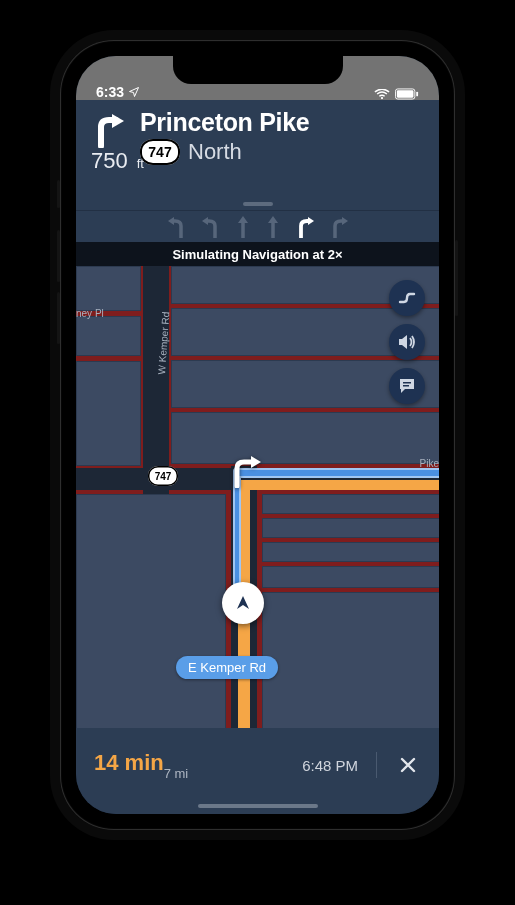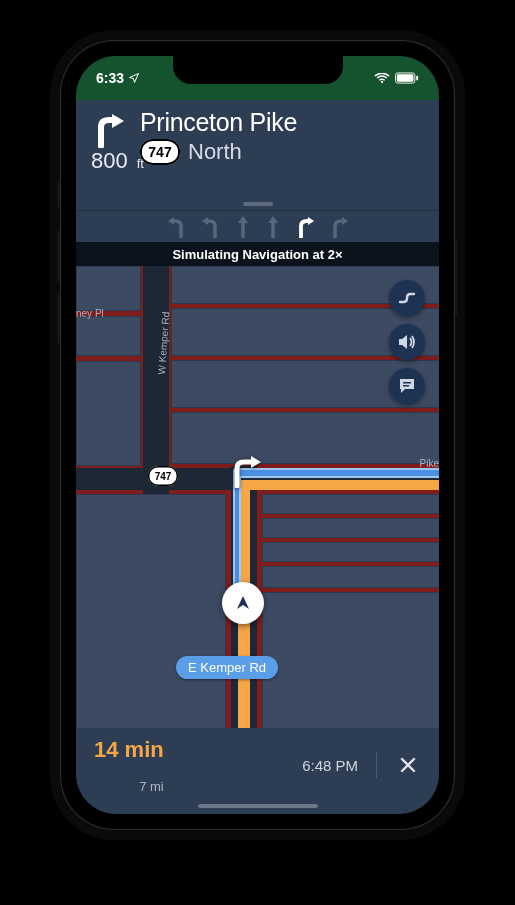--- a/index.html
+++ b/index.html
@@ -12,34 +12,34 @@
     position: absolute; left: 16px; top: 16px; right: 16px; bottom: 16px;
     background: #1a2a3f; border-radius: 40px; overflow: hidden;
   }
   .notch {
     position: absolute; top: 0; left: 50%; transform: translateX(-50%);
     width: 170px; height: 28px; background: #000; border-radius: 0 0 18px 18px; z-index: 50;
   }
   
   .statusbar {
     position: absolute; top: 0; left: 0; right: 0; height: 44px;
-    background: #14532d; display: flex; align-items: center; padding: 0 20px;
+    background: #737373; display: flex; align-items: flex-end; padding: 0 20px;
     color: #fff; font-size: 14px; font-weight: 600; z-index: 30;
   }
   .sb-left { display: flex; align-items: center; gap: 4px; }
   .sb-right { margin-left: auto; display: flex; align-items: center; gap: 5px; }
   
   .nav-banner {
     position: absolute; top: 44px; left: 0; right: 0; height: 110px;
     background: #2c3d54; color: #fff; padding: 8px 18px 0 18px; z-index: 25;
   }
   .nb-row { display: flex; align-items: flex-start; gap: 14px; }
   .nb-icon { margin-top: 6px; }
   .nb-text { display: flex; flex-direction: column; gap: 2px; }
-  .nb-primary { font-size: 25px; font-weight: 400; letter-spacing: -0.3px; }
+  .nb-primary { font-size: 25px; font-weight: 700; letter-spacing: -0.3px; }
   .nb-secondary { display: flex; align-items: center; gap: 8px; font-size: 22px; color: #d6dbe3; }
   .route-shield {
     display: inline-flex; align-items: center; justify-content: center;
     width: 40px; height: 26px; background: #fff; color: #000;
     border-radius: 13px / 12px; font-size: 14px; font-weight: 800;
     box-shadow: inset 0 0 0 2px #000;
   }
   .nb-dist { position: absolute; left: 15px; top: 48px; font-size: 22px; color: #e9ecf1; }
   .nb-dist .unit { font-size: 13px; margin-left: 9px; }
   .grabber {
@@ -97,21 +97,21 @@
     border-radius: 10px / 9px; box-shadow: inset 0 0 0 1.5px #000;
     display: flex; align-items: center; justify-content: center;
     font-size: 10px; font-weight: 800; color: #000;
   }
   
   .bottom {
     position: absolute; left: 0; right: 0; bottom: 0; height: 86px;
     background: #2c3d54; display: flex; align-items: center; padding: 8px 18px 20px 18px;
     z-index: 25;
   }
-  .b-left { display: flex; flex-direction: column; text-align: right; }
+  .b-left { display: flex; flex-direction: row; }
   .b-time { color: #f5a646; font-size: 22px; font-weight: 600; }
   .b-dist { color: #aeb6c2; font-size: 13px; margin-top: 16px; }
   .b-right { margin-left: auto; display: flex; align-items: center; gap: 18px; color: #d0d5dd; }
   .b-arrive { font-size: 15px; }
   .divider { width: 1px; height: 26px; background: #4a5a70; }
   .close-btn { width: 26px; height: 26px; display: flex; align-items: center; justify-content: center; }
   .home-ind {
     position: absolute; bottom: 6px; left: 50%; transform: translateX(-50%);
     width: 120px; height: 4px; background: #6b7889; border-radius: 3px; z-index: 40;
   }
@@ -163,21 +163,21 @@
         </div>
         <div class="nb-text">
           <div class="nb-primary">Princeton Pike</div>
           <div class="nb-secondary">
             <span class="route-shield">747</span>
             <span>North</span>
           </div>
         </div>
       </div>
       <div class="nb-dist">
-        <span>800</span><span class="unit">ft</span>
+        <span>750</span><span class="unit">ft</span>
       </div>
       <div class="grabber"></div>
     </div>
 
     <div class="lanes">
       <svg class="lane" width="18" height="22" viewBox="0 0 18 22">
           <path d="M13 22 V10 Q13 5 7 5 H3" stroke="#a8b3c4" stroke-width="3.5" fill="none"></path>
           <path d="M6 1 L0 5 L6 9 Z" fill="#a8b3c4"></path>
         </svg>
       <svg class="lane" width="18" height="22" viewBox="0 0 18 22">

